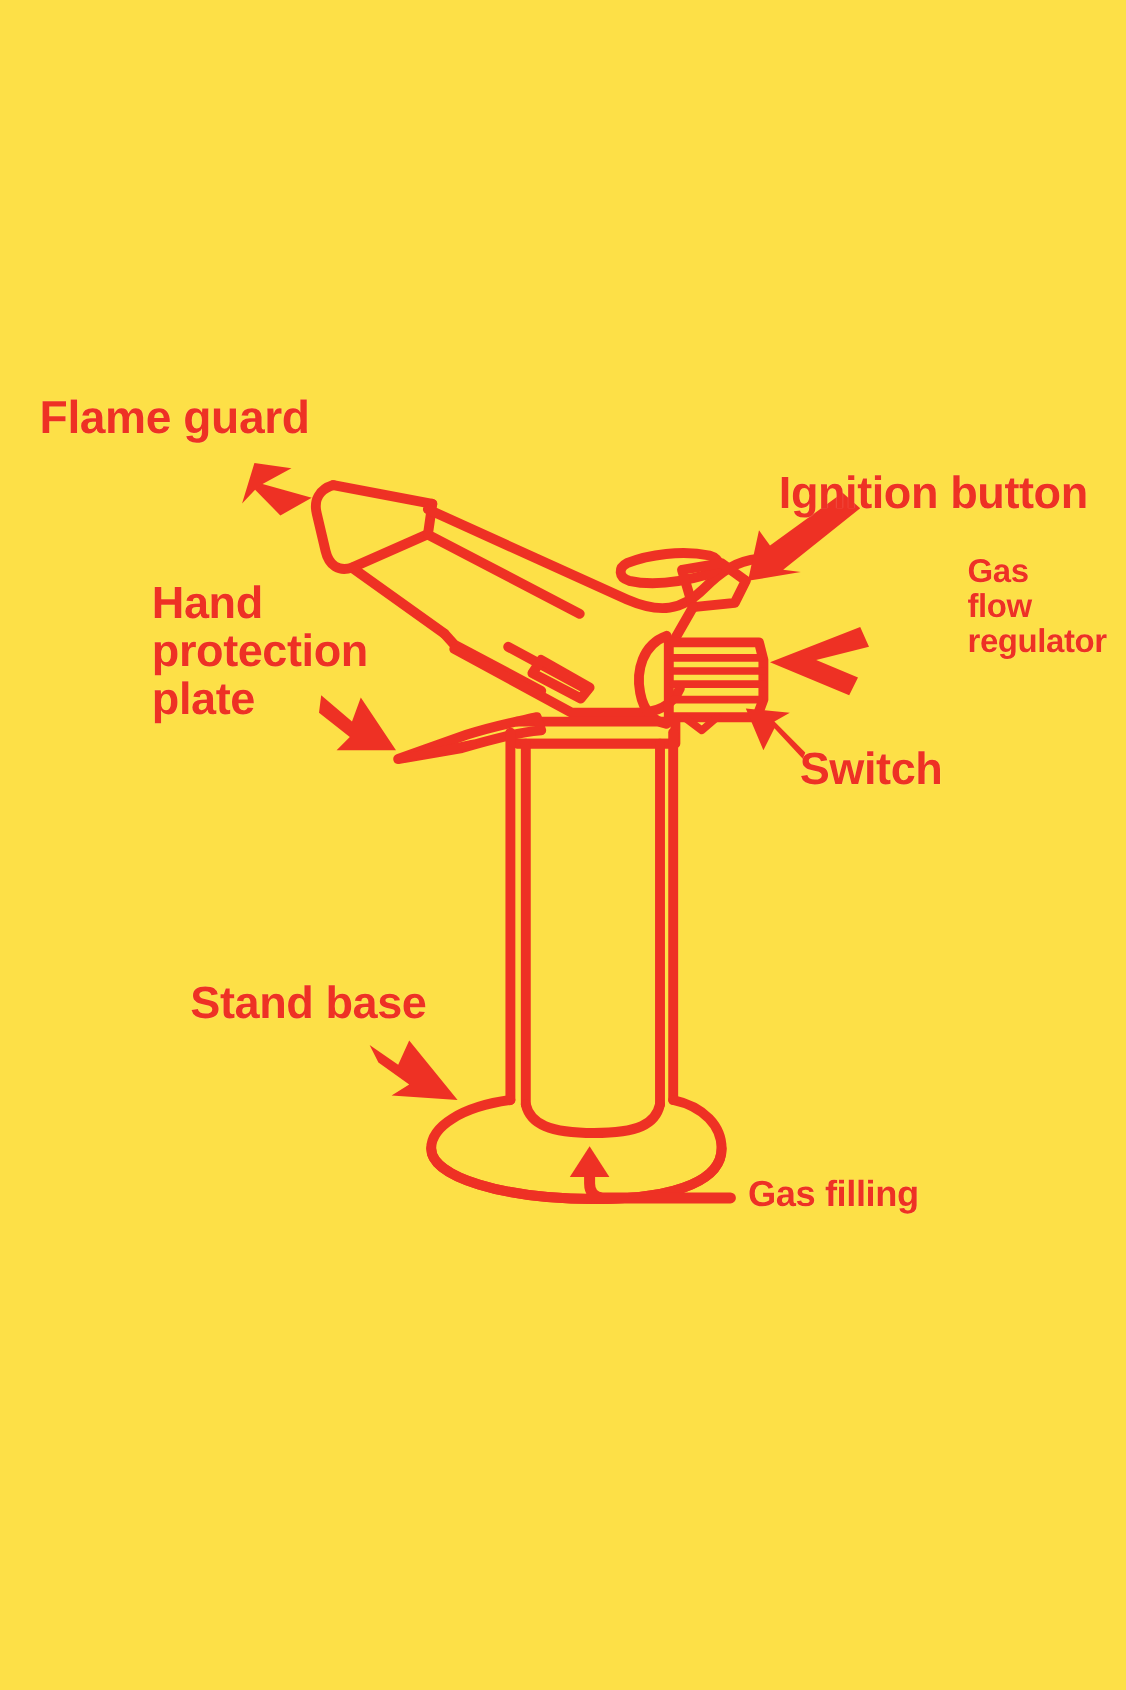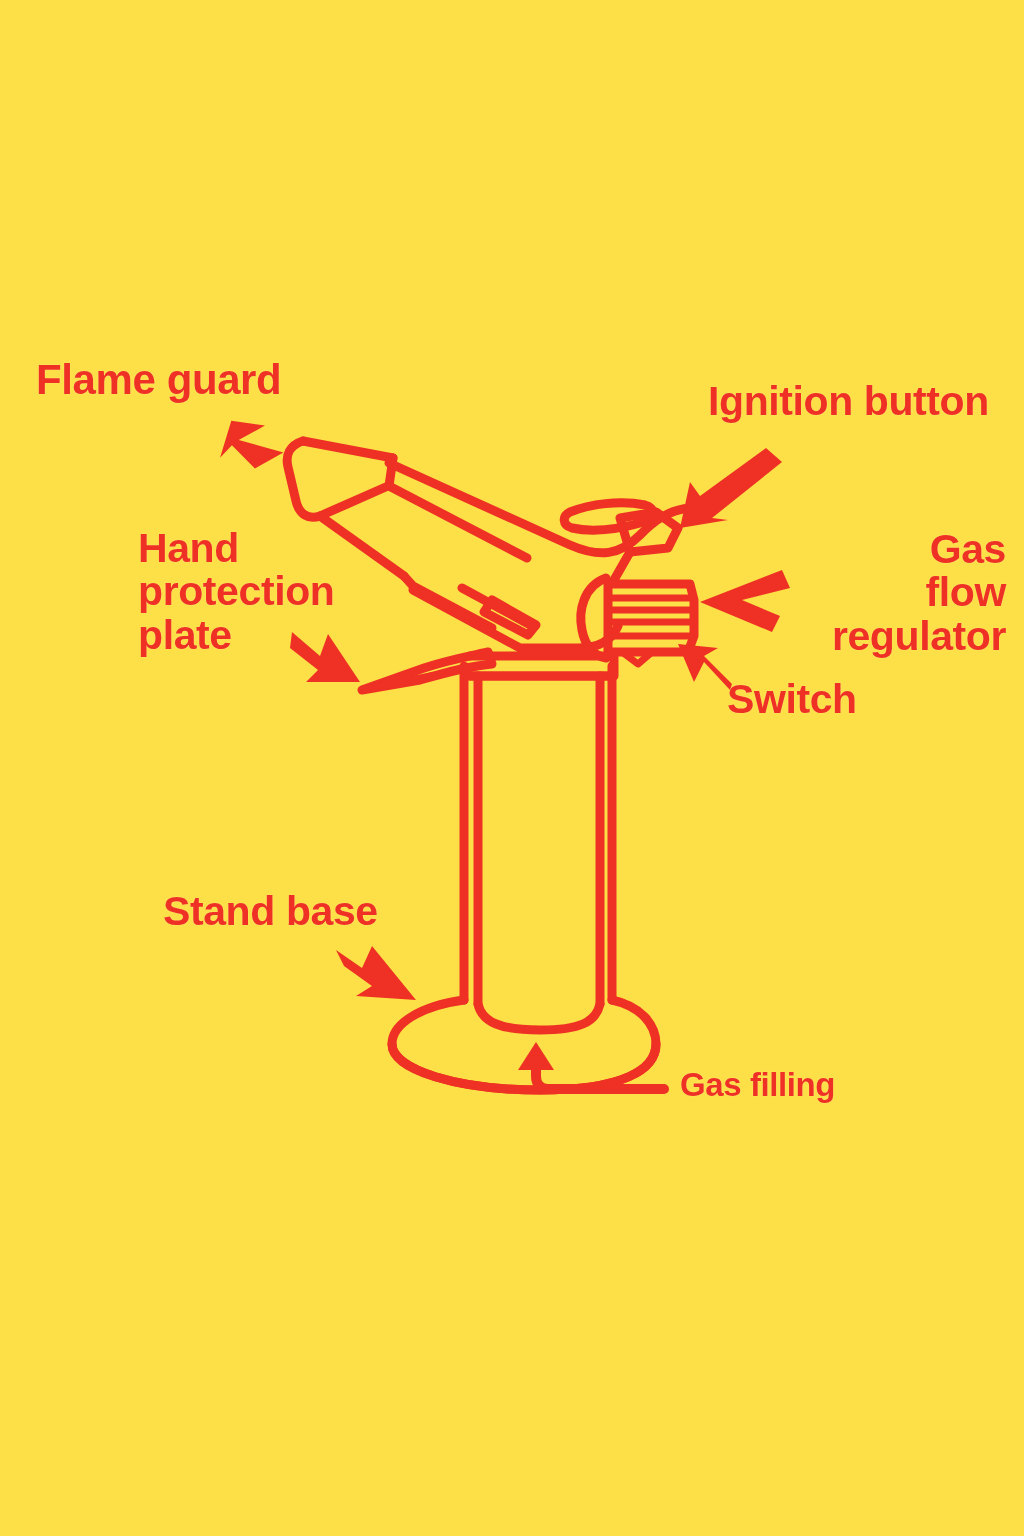--- a/index.html
+++ b/index.html
@@ -34,21 +34,21 @@
     font-family: "Liberation Sans", sans-serif;
     font-weight: bold;
     line-height: 1.06;
     white-space: pre-line;
     letter-spacing: -0.4px;
     text-shadow: 0 0 1px rgba(255,255,255,0.45);
   }
   #label-flame-guard   { left: 36px;  top: 358px;  font-size: 42px; }
   #label-ignition      { left: 708px; top: 380px;  font-size: 41px; }
   #label-hand-plate    { left: 105px; top: 527px;  font-size: 41px; }
-  #label-gas-regulator { right: 18px; top: 528px;  font-size: 41px; text-align: right; }
+  #label-gas-regulator { right: 18px; top: 504px;  font-size: 30px; text-align: left; }
   #label-switch        { left: 727px; top: 678px;  font-size: 41px; }
   #label-stand-base    { left: 163px; top: 890px;  font-size: 41px; }
   #label-gas-filling   { left: 680px; top: 1068px; font-size: 33px; }
 </style>
 </head>
 <body style="background: rgb(250, 185, 205);">
 
 <div id="diagram-root" style="background: #fde047;">
 
   <svg id="diagram-svg" viewBox="0 0 1024 1536" aria-hidden="true">
@@ -236,29 +236,29 @@
         M 536 1042
         L 554 1070
         L 518 1070
         Z"></path>
     </g>
 
   </svg>
 
   <div class="label" id="label-flame-guard" style="color: rgb(238, 49, 36);">Flame guard</div>
 
-  <div class="label" id="label-ignition" style="color: rgb(238, 49, 36);">Ignition button</div>
+  <div class="label" id="label-ignition" style="color: rgb(238, 49, 36); margin-top: 47px;">Ignition button</div>
 
   <div class="label" id="label-hand-plate" style="color: rgb(238, 49, 36); margin-left: 33px;">Hand
 protection
 plate</div>
 
   <div class="label" id="label-gas-regulator" style="color: rgb(238, 49, 36);">Gas
 flow
 regulator</div>
 
   <div class="label" id="label-switch" style="color: rgb(238, 49, 36);">Switch</div>
 
-  <div class="label" id="label-stand-base" style="color: rgb(238, 49, 36);">Stand base</div>
+  <div class="label" id="label-stand-base" style="color: rgb(238, 49, 36); margin-left: 10px;">Stand base</div>
 
   <div class="label" id="label-gas-filling" style="color: rgb(238, 49, 36);">Gas filling</div>
 
 </div>
 
 </body></html>

